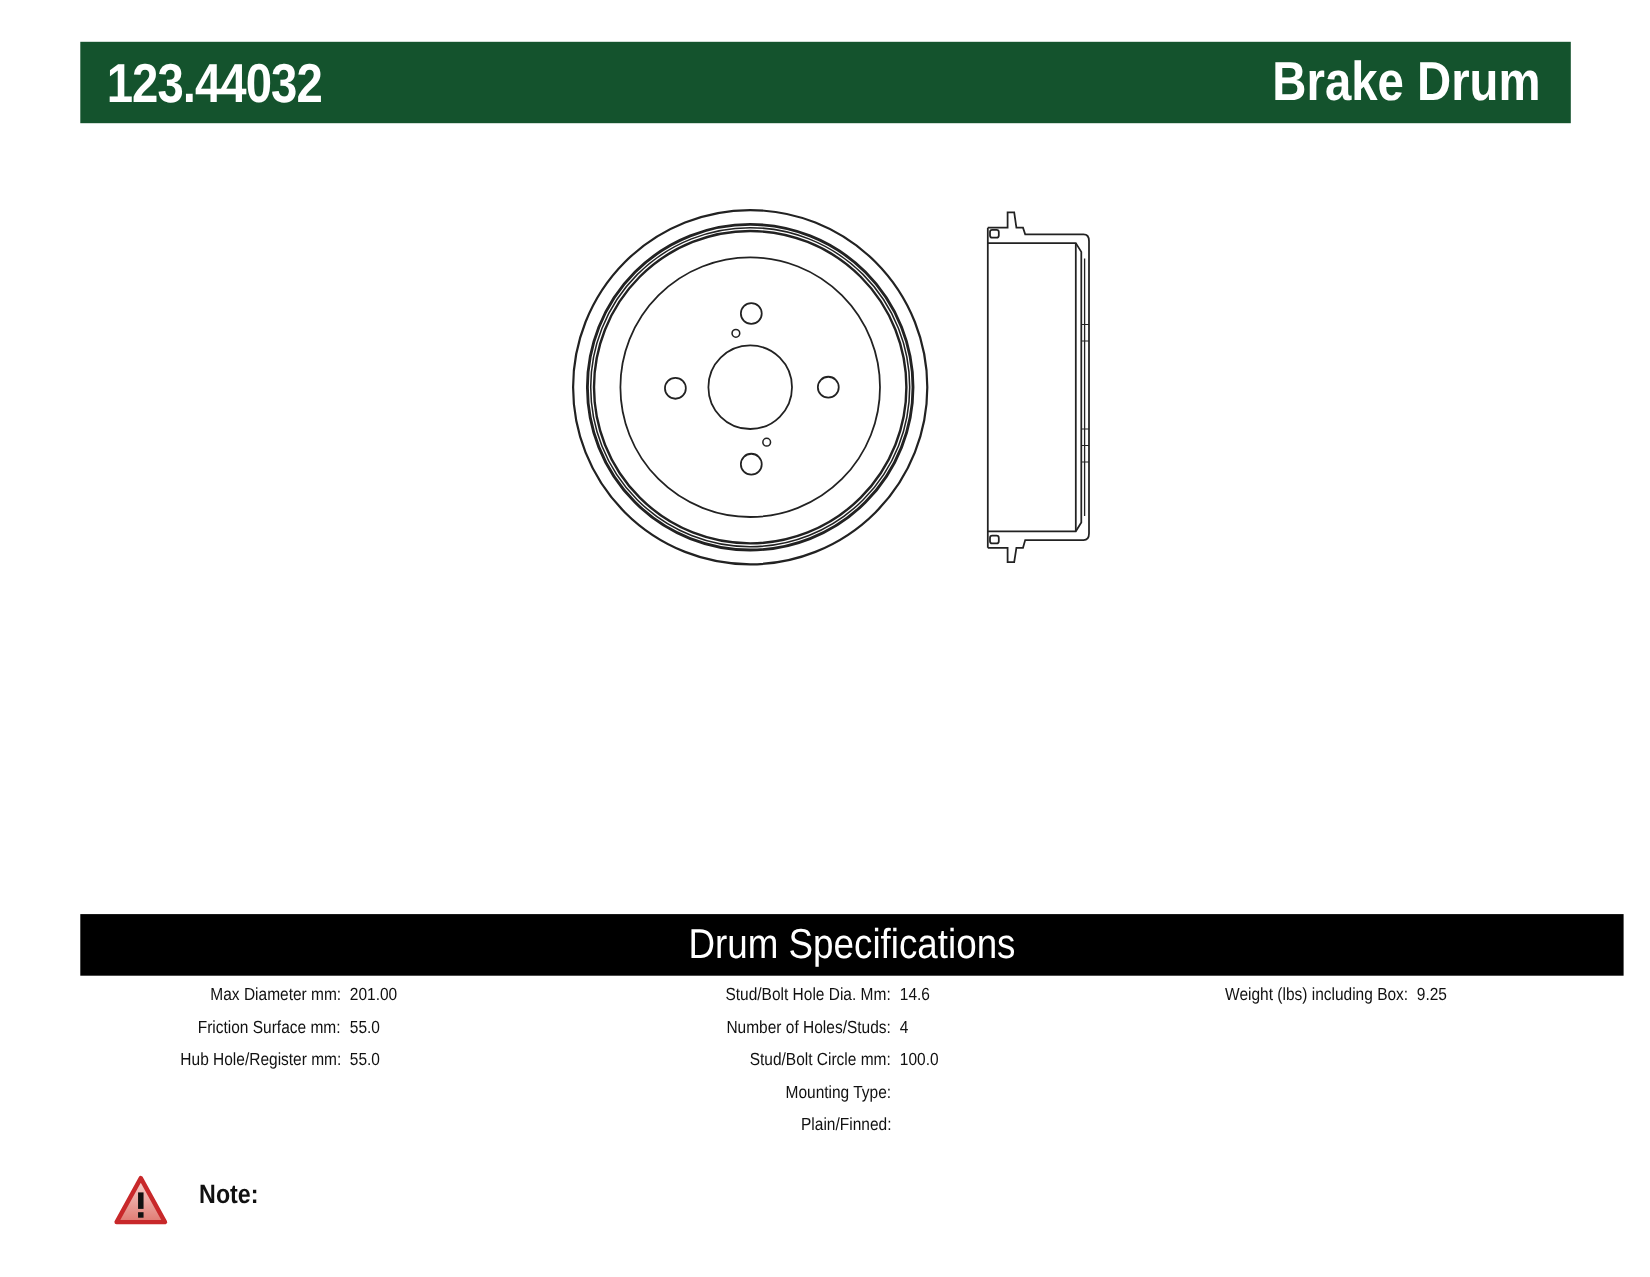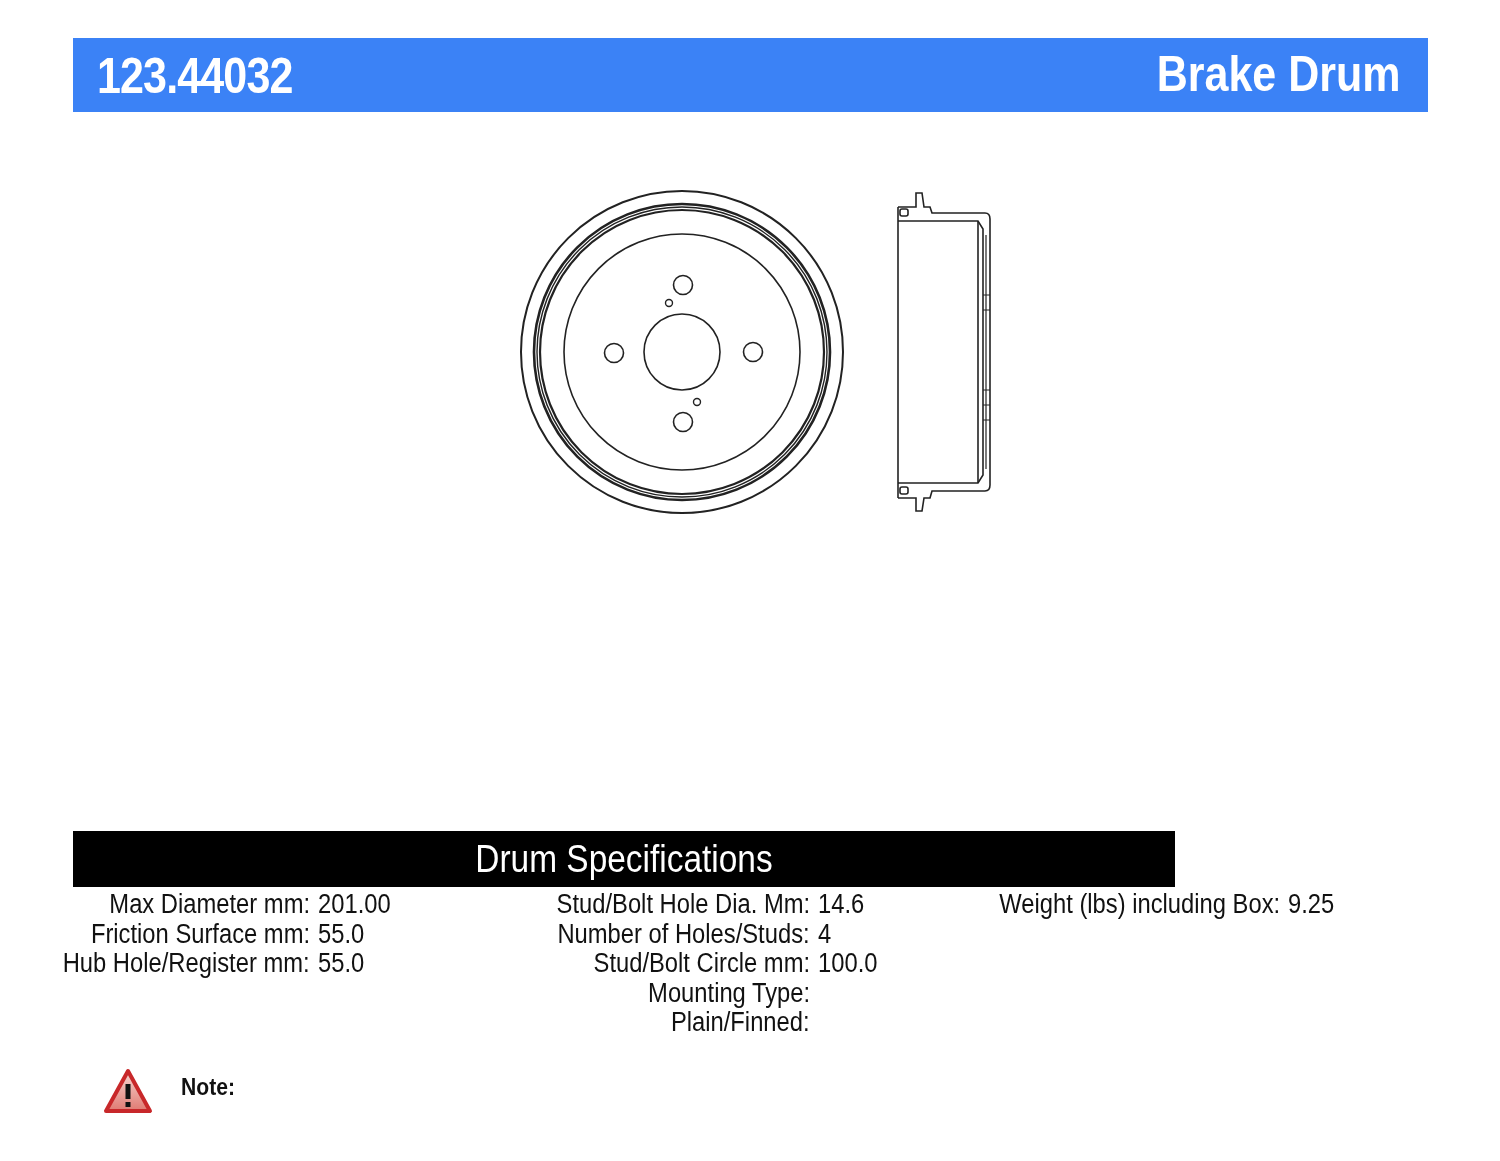--- a/index.html
+++ b/index.html
@@ -1,30 +1,30 @@
 <!DOCTYPE html>
 <html><head>
   <meta charset="utf-8">
   <style>
     html, body { margin: 0; padding: 0; background: #ffffff; }
     body { width: 1500px; height: 1161px; position: relative; overflow: hidden;
            font-family: "Liberation Sans", "DejaVu Sans", sans-serif; color: #111; }
-    .header-bar { position: absolute; left: 73px; top: 38px; width: 1355px; height: 74px; background: #3b82f6; }
+    .header-bar { position: absolute; left: 73px; top: 38px; width: 1355px; height: 74px; background: #14532d; }
     .part-number { position: absolute; left: 24px; top: 8px; color: #fff; font-size: 50px; font-weight: bold;
                    letter-spacing: -1px; transform: scaleX(0.86); transform-origin: left center; line-height: 60px; }
     .doc-type { position: absolute; right: 28px; top: 6px; color: #fff; font-size: 50px; font-weight: bold;
                 transform: scaleX(0.86); transform-origin: right center; line-height: 60px; }
     .drawing-area { position: absolute; left: 0; top: 170px; width: 1500px; height: 380px; }
     .front-view { position: absolute; left: 515px; top: 15px; }
     .side-view { position: absolute; left: 890px; top: 15px; }
-    .spec-bar { position: absolute; left: 73px; top: 831px; width: 1102px; height: 56px; background: #000; }
+    .spec-bar { position: absolute; left: 73px; top: 831px; width: 1355px; height: 56px; background: #000; padding-left: 48px; }
     .spec-title { position: absolute; left: 0; right: 0; top: 6px; text-align: center; color: #fff;
                   font-size: 38px; font-weight: normal; line-height: 44px; transform: scaleX(0.88); }
     .spec-col { position: absolute; top: 890px; }
-    .spec-row { height: 29.5px; line-height: 29.5px; font-size: 27px; white-space: nowrap; position: relative; }
+    .spec-row { height: 29.5px; line-height: 29.5px; font-size: 16px; white-space: nowrap; position: relative; }
     .spec-label { position: absolute; right: 0; text-align: right; transform: scaleX(0.88); transform-origin: right center; }
     .spec-value { position: absolute; left: 8px; transform: scaleX(0.88); transform-origin: left center; }
     .col1 .spec-label-wrap { position: absolute; left: 0; width: 310px; }
     .col1 .spec-value-wrap { position: absolute; left: 310px; }
     .col2 .spec-label-wrap { position: absolute; left: 0; width: 810px; }
     .col2 .spec-value-wrap { position: absolute; left: 810px; }
     .col3 .spec-label-wrap { position: absolute; left: 0; width: 1280px; }
     .col3 .spec-value-wrap { position: absolute; left: 1280px; }
     .note-row { position: absolute; left: 103px; top: 1068px; height: 48px; }
     .warning-icon { position: absolute; left: 0; top: 0; }

